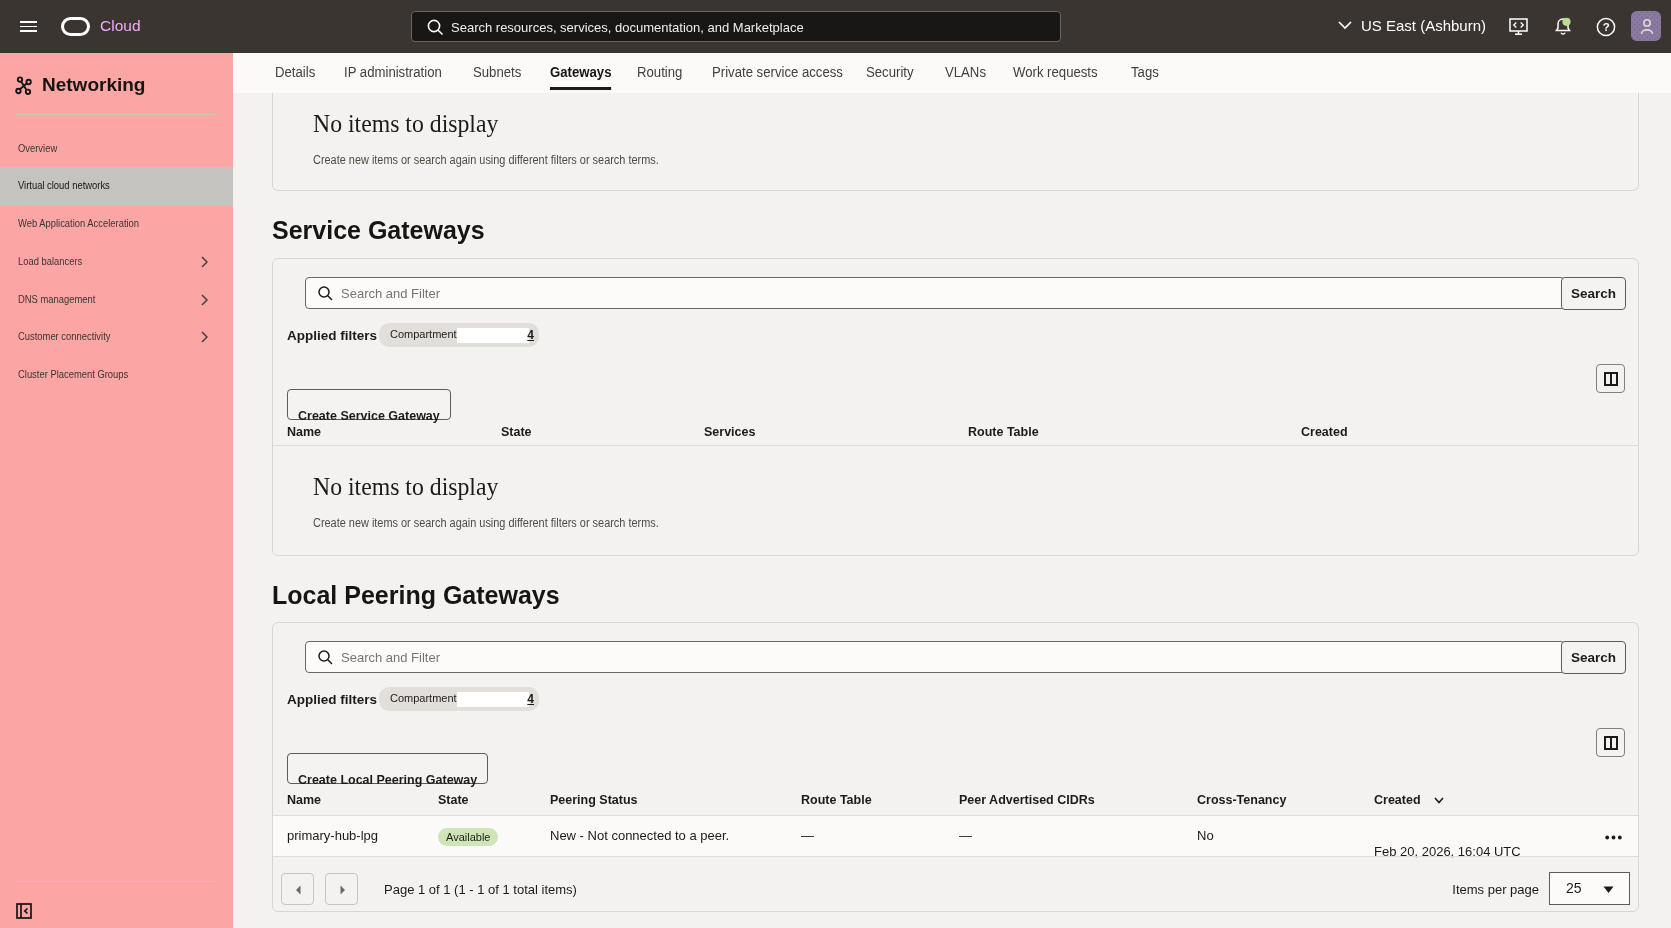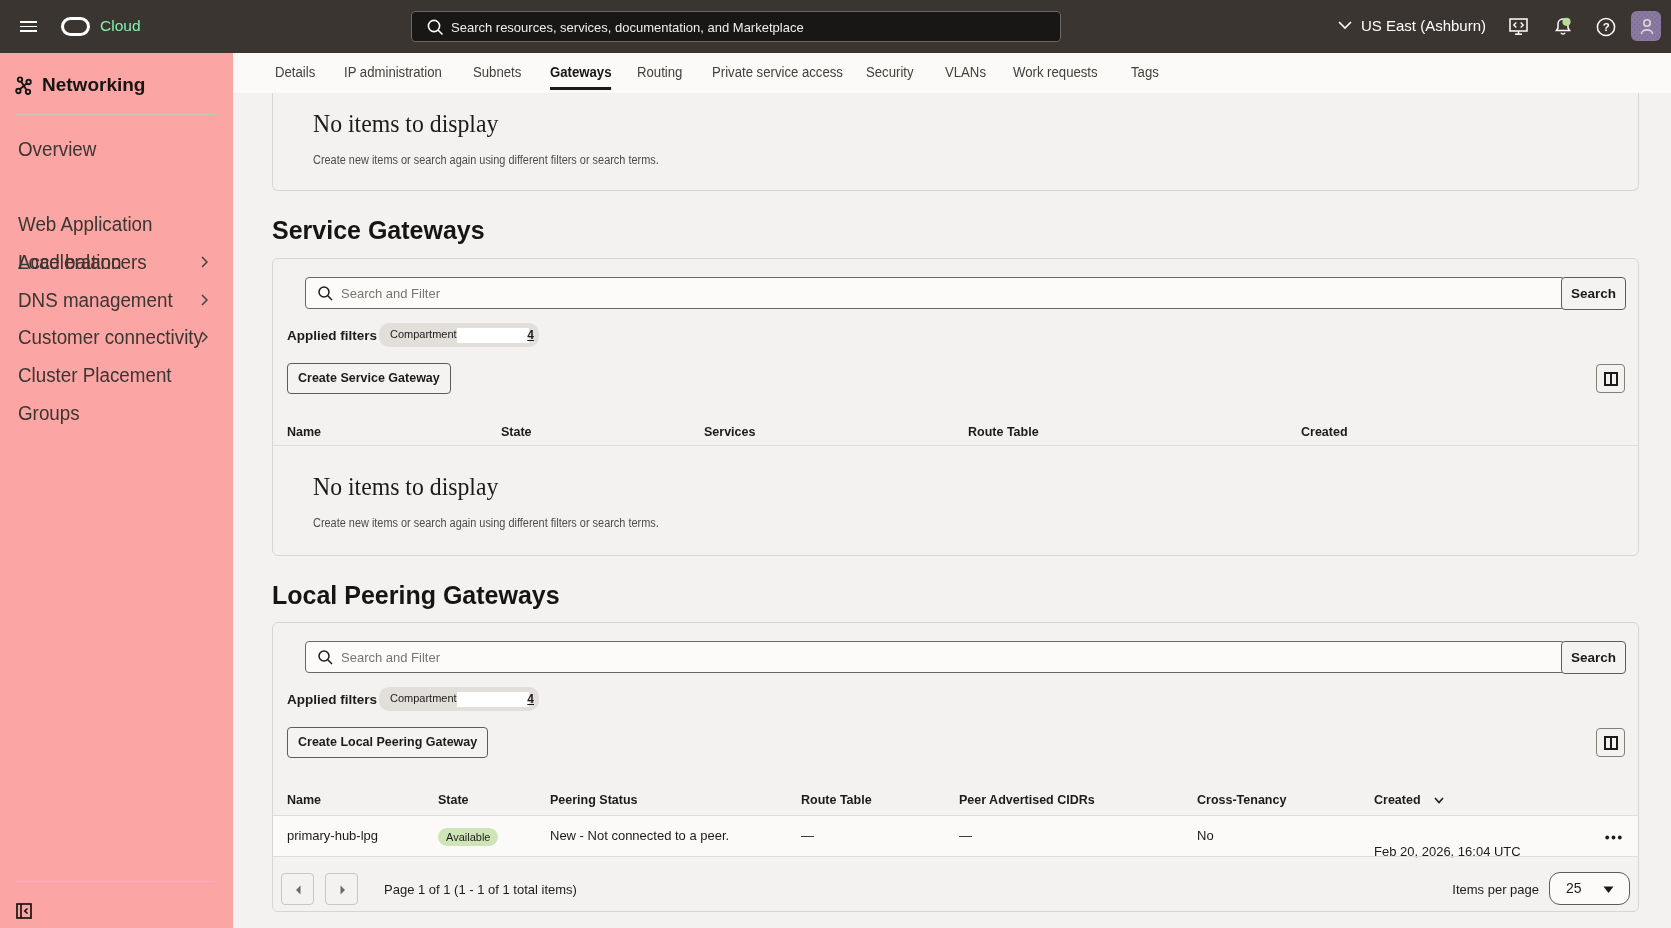--- a/index.html
+++ b/index.html
@@ -4,33 +4,33 @@
 <style>
   * { margin:0; padding:0; box-sizing:border-box; }
   html,body { width:1671px; height:928px; overflow:hidden; }
   body { font-family:"Liberation Sans", sans-serif; background:#f4f2f0; color:#1d1b1a; position:relative; }
 
   
   .header { position:absolute; left:0; top:0; width:1671px; height:53px; background:#3a3531; }
   .burger { position:absolute; left:20px; top:21px; width:17px; height:11px; }
   .burger div { height:1.8px; background:#fff; margin-bottom:2.8px; }
   .logo { position:absolute; left:61px; top:17px; width:29px; height:19px; border:3.4px solid #fff; border-radius:9.5px; }
-  .cloudtxt { position:absolute; left:100px; top:17px; font-size:15.5px; color:#86efac; }
+  .cloudtxt { position:absolute; left:100px; top:17px; font-size:15.5px; color:#f0abfc; }
   .hsearch { position:absolute; left:411px; top:11px; width:650px; height:31px; background:#191715; border:1px solid #6b6661; border-radius:4px; }
   .hsearch .ph { position:absolute; left:39px; top:8px; font-size:13px; color:#f0eeec; }
   .regionchev { position:absolute; left:1337px; top:19px; }
   .regiontxt { position:absolute; left:1361px; top:17px; color:#fff; font-size:15px; }
   .hicon { position:absolute; top:17px; }
   .avatar { position:absolute; left:1631px; top:11px; width:30px; height:30px; background:#8a7aa1; border-radius:6px; }
 
   
   .sidebar { position:absolute; left:0; top:53px; width:233px; height:875px; background:#fca5a5; }
   .nav-title { position:absolute; left:42px; top:21px; font-size:19px; font-weight:bold; color:#161513; }
   .nav-divider { position:absolute; left:16px; top:61px; width:201px; height:1px; background:#c9c5c1; }
-  .nav-item { position:absolute; left:0; width:233px; height:38px; font-size:20px; color:#3a3632; line-height:38px; padding-left:18px; }
+  .nav-item { position:absolute; left:0; width:233px; height:38px; font-size:10px; color:#3a3632; line-height:38px; padding-left:18px; }
   .nav-item .nt { display:inline-block; transform:scaleX(0.94); transform-origin:0 50%; }
   .nav-item .chev { position:absolute; right:25px; top:13px; }
   .nav-sel { background:#c5c3bf; color:#161513; }
   .side-divider { position:absolute; left:16px; top:828px; width:201px; height:1px; background:#c9c5c1; }
 
   
   .main { position:absolute; left:233px; top:53px; width:1438px; height:875px; background:#f4f2f0; }
   .tabbar { position:absolute; left:0; top:0; width:1438px; height:40px; background:#fbfaf8;text-decoration:underline; }
   .tab { position:absolute; top:0; height:38px; line-height:38px; font-size:14px; color:#44403c; transform:scaleX(0.94); transform-origin:0 50%; }
   .tab.active { color:#161513; font-weight:bold; }
@@ -42,21 +42,21 @@
   .serif-big { font-family:"Liberation Serif", serif; color:#1d1b1a; transform:scaleX(0.95); transform-origin:0 0; }
   .graysub { font-size:12px; color:#4f4b46; transform:scaleX(0.91); transform-origin:0 0; }
 
   .sinput { position:absolute; left:32px; width:1260px; height:32px; background:#fcfbfa; border:1px solid #6b6661; border-radius:4px; }
   .sinput .ph { position:absolute; left:35px; top:8px; font-size:13px; color:#7a746e; }
   .sbtn { position:absolute; left:1288px; width:65px; height:33px; background:#f5f3f1; border:1px solid #5f5b56; border-radius:4px; font-size:13.5px; font-weight:bold; text-align:center; line-height:31px; }
   .afl { position:absolute; left:14px; font-size:13.5px; font-weight:bold; }
   .chip { position:absolute; left:106px; width:160px; height:24px; background:#e2dfdb; border-radius:10px; font-size:11px; }
   .chip .white { position:absolute; left:78px; top:5px; width:72px; height:15px; background:#fff; }
   .chip .num { position:absolute; right:5px; top:5px; font-size:12px; font-weight:bold; text-decoration:underline; }
-  .cbtn { position:absolute; left:14px; height:31px; background:#f5f3f1; border:1px solid #5f5b56; border-radius:4px; font-size:12.5px; font-weight:bold; line-height:29px; text-align:center; white-space:nowrap; padding:0 10px; }
+  .cbtn { position:absolute; left:14px; height:31px; background:#f5f3f1; border:1px solid #5f5b56; border-radius:4px; font-size:12.5px; font-weight:bold; line-height:29px; text-align:center; white-space:nowrap; padding:12px 10px;margin-top:26px; }
   .colbtn { position:absolute; right:13px; width:29px; height:29px; border:1px solid #837e78; border-radius:4px; }
 
   .thead { position:absolute; left:0; width:100%; font-size:12.5px; font-weight:bold; }
   .thead span { position:absolute; }
   .hr { position:absolute; left:0; width:100%; height:1px; background:#e0ddd9; }
 
   .pill { display:inline-block; background:#cfe4b7; color:#1d1f1a; font-size:11px; border-radius:10px; padding:3px 8px; }
 </style>
 </head>
 <body>
@@ -117,20 +117,21 @@
       <path d="M6 5.2 L11.5 14 M12.3 7 L4.5 13.5"></path>
       <circle cx="5" cy="3.6" r="2.2"></circle>
         <circle cx="13.6" cy="6" r="2.2"></circle>
         <circle cx="3.4" cy="15" r="2.2"></circle>
         <circle cx="13" cy="15.8" r="2.2"></circle>
     </g>
   </svg>
   <div class="nav-title">Networking</div>
   <div class="nav-divider"></div>
   <div class="nav-item" style="top:77px"><span class="nt">Overview</span></div>
+  <div class="nav-item nav-sel" style="top:114px"><span class="nt">Virtual cloud networks</span></div>
   <div class="nav-item" style="top:152px"><span class="nt">Web Application Acceleration</span></div>
   <div class="nav-item" style="top:190px"><span class="nt">Load balancers</span><svg class="chev" width="7" height="12" viewBox="0 0 7 12">
         <polyline points="1,1 6,6 1,11" fill="none" stroke="#44403c" stroke-width="1.5"></polyline>
       </svg></div>
   <div class="nav-item" style="top:228px"><span class="nt">DNS management</span><svg class="chev" width="7" height="12" viewBox="0 0 7 12">
         <polyline points="1,1 6,6 1,11" fill="none" stroke="#44403c" stroke-width="1.5"></polyline>
       </svg></div>
   <div class="nav-item" style="top:265px"><span class="nt">Customer connectivity</span><svg class="chev" width="7" height="12" viewBox="0 0 7 12">
         <polyline points="1,1 6,6 1,11" fill="none" stroke="#44403c" stroke-width="1.5"></polyline>
       </svg></div>
@@ -255,20 +256,20 @@
           <path d="M6.5 1.5 L2 6 L6.5 10.5 Z" fill="#6e6862"></path>
         </svg>
     </div>
     <div style="position:absolute;left:52px;top:250px;width:33px;height:32px;border:1px solid #c9c5c1;border-radius:4px;background:#f4f2f0;">
       <svg style="position:absolute;left:13px;top:10px" width="8" height="12" viewBox="0 0 8 12">
           <path d="M1.5 1.5 L6 6 L1.5 10.5 Z" fill="#6e6862"></path>
         </svg>
     </div>
     <div style="position:absolute;left:111px;top:259px;font-size:13px;">Page 1 of 1 (1 - 1 of 1 total items)</div>
     <div style="position:absolute;right:99px;top:259px;font-size:13px;">Items per page</div>
-    <div style="position:absolute;right:8px;top:249px;width:81px;height:33px;background:#fcfbfa;border:1px solid #5f5b56;border-radius:11px;">
+    <div style="position:absolute;right:8px;top:249px;width:81px;height:33px;background:#fcfbfa;border:1px solid #5f5b56;border-radius:0;">
       <span style="position:absolute;left:16px;top:7px;font-size:14px;">25</span>
       <svg style="position:absolute;right:15px;top:13px" width="11" height="8" viewBox="0 0 11 8">
           <path d="M0.5 0.5 L10.5 0.5 L5.5 7 Z" fill="#1d1b1a"></path>
         </svg>
     </div>
   </div>
 </div>
 
 </body></html>

